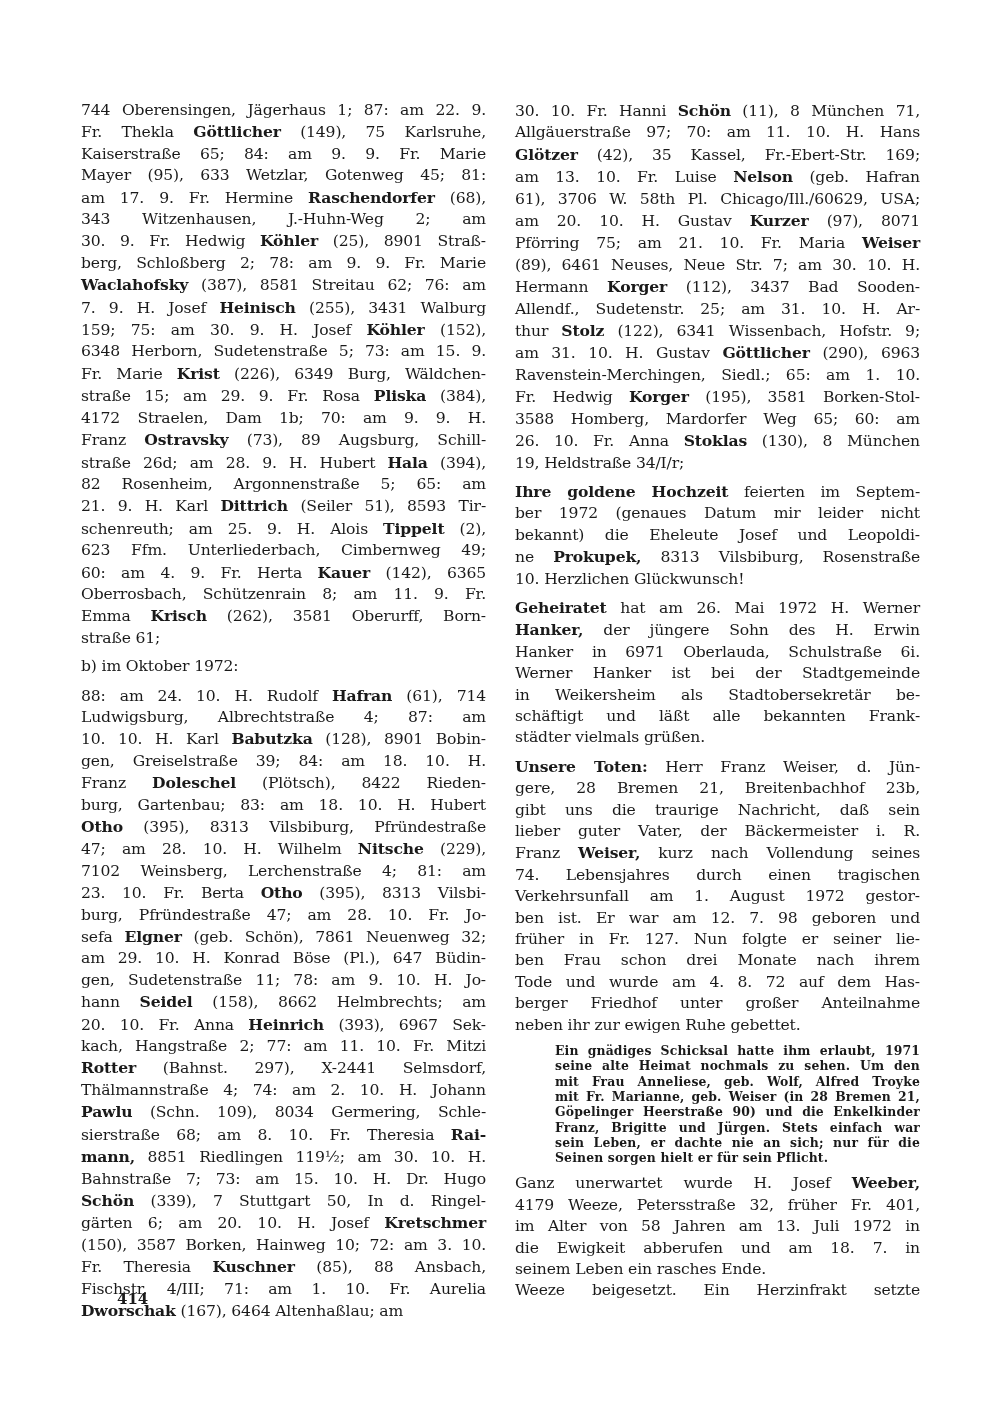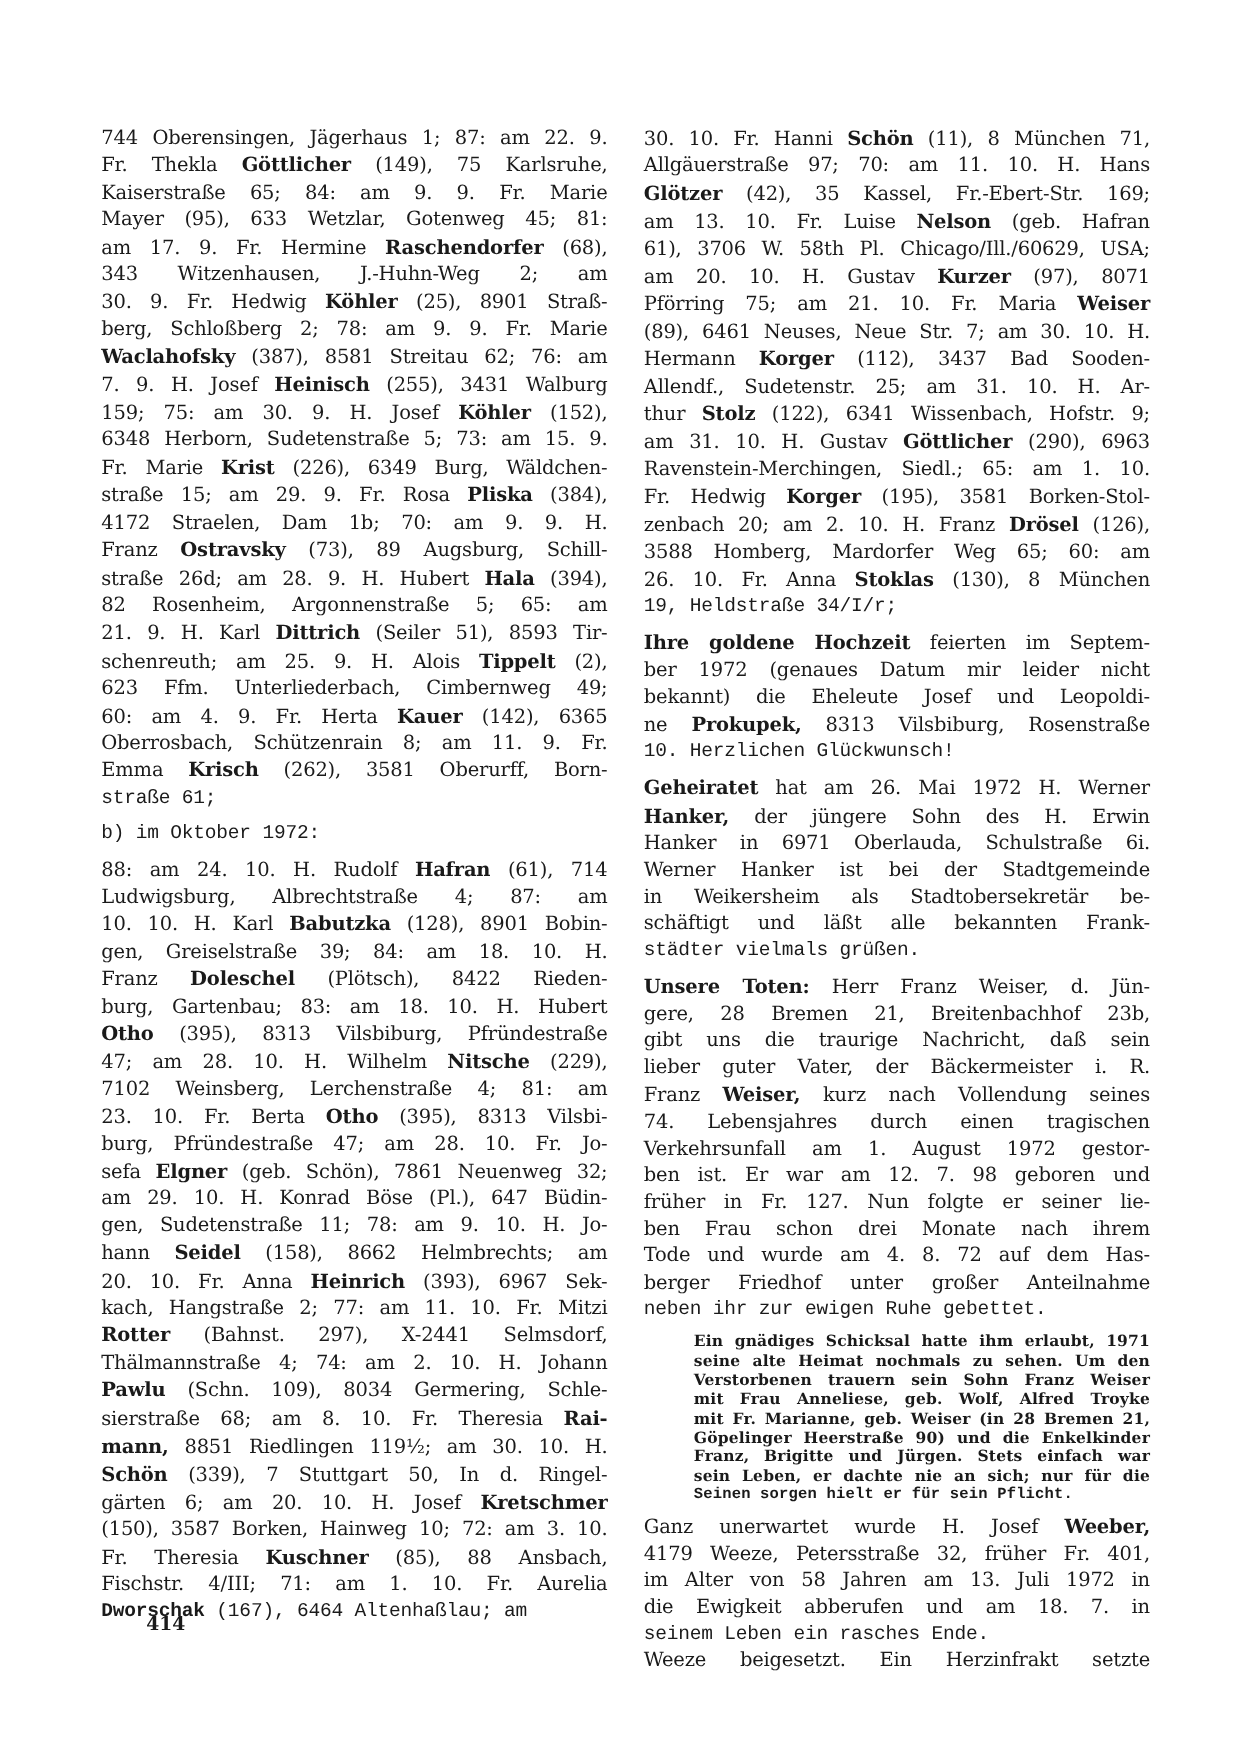--- a/index.html
+++ b/index.html
@@ -3,21 +3,21 @@
 <meta charset="utf-8">
 <style>
   html, body { margin: 0; padding: 0; background: #ffffff; }
   body { width: 1000px; height: 1411px; position: relative; overflow: hidden;
          font-family: "DejaVu Serif", "Liberation Serif", serif; color: #1a1a1a; }
   .col { position: absolute; top: 100px; width: 405px; }
   .col-left { left: 81px; }
   .col-right { left: 515px; }
   .line { display: block; white-space: nowrap; font-size: 15.6px; line-height: 21.4px;
           text-align: justify; text-align-last: justify; letter-spacing: -0.15px; }
-  .line.last { text-align-last: left; font-family: Liberation Mono, monospace; }
+  .line.last { text-align-last: left; }
   .gap { height: 7px; }
   .small .line { font-size: 12.4px; line-height: 15.3px; font-weight: bold; letter-spacing: 0.15px; margin-left: 40px; }
   b { font-weight: bold; }
   .page-number { position: absolute; left: 81px; top: 1290px; font-size: 15px; font-weight: bold; margin-left: 36px; }
 </style>
 </head>
 <body>
 
 <div class="col col-left">
   <div>
@@ -66,20 +66,21 @@
       <span class="line">am 29. 10. H. Konrad Böse (Pl.), 647 Büdin-</span>
       <span class="line">gen, Sudetenstraße 11; 78: am 9. 10. H. Jo-</span>
       <span class="line">hann <b>Seidel</b> (158), 8662 Helmbrechts; am</span>
       <span class="line">20. 10. Fr. Anna <b>Heinrich</b> (393), 6967 Sek-</span>
       <span class="line">kach, Hangstraße 2; 77: am 11. 10. Fr. Mitzi</span>
       <span class="line"><b>Rotter</b> (Bahnst. 297), X-2441 Selmsdorf,</span>
       <span class="line">Thälmannstraße 4; 74: am 2. 10. H. Johann</span>
       <span class="line"><b>Pawlu</b> (Schn. 109), 8034 Germering, Schle-</span>
       <span class="line">sierstraße 68; am 8. 10. Fr. Theresia <b>Rai-</b></span>
       <span class="line"><b>mann,</b> 8851 Riedlingen 119½; am 30. 10. H.</span>
+      <span class="line">Bahnstraße 7; 73: am 15. 10. H. Dr. Hugo</span>
       <span class="line"><b>Schön</b> (339), 7 Stuttgart 50, In d. Ringel-</span>
       <span class="line">gärten 6; am 20. 10. H. Josef <b>Kretschmer</b></span>
       <span class="line">(150), 3587 Borken, Hainweg 10; 72: am 3. 10.</span>
       <span class="line">Fr. Theresia <b>Kuschner</b> (85), 88 Ansbach,</span>
       <span class="line">Fischstr. 4/III; 71: am 1. 10. Fr. Aurelia</span>
       <span class="line last"><b>Dworschak</b> (167), 6464 Altenhaßlau; am</span>
     </div>
 </div>
 
 <div class="col col-right">
@@ -91,21 +92,20 @@
       <span class="line">61), 3706 W. 58th Pl. Chicago/Ill./60629, USA;</span>
       <span class="line">am 20. 10. H. Gustav <b>Kurzer</b> (97), 8071</span>
       <span class="line">Pförring 75; am 21. 10. Fr. Maria <b>Weiser</b></span>
       <span class="line">(89), 6461 Neuses, Neue Str. 7; am 30. 10. H.</span>
       <span class="line">Hermann <b>Korger</b> (112), 3437 Bad Sooden-</span>
       <span class="line">Allendf., Sudetenstr. 25; am 31. 10. H. Ar-</span>
       <span class="line">thur <b>Stolz</b> (122), 6341 Wissenbach, Hofstr. 9;</span>
       <span class="line">am 31. 10. H. Gustav <b>Göttlicher</b> (290), 6963</span>
       <span class="line">Ravenstein-Merchingen, Siedl.; 65: am 1. 10.</span>
       <span class="line">Fr. Hedwig <b>Korger</b> (195), 3581 Borken-Stol-</span>
-      <span class="line">zenbach 20; am 2. 10. H. Franz <b>Drösel</b> (126),</span>
       <span class="line">3588 Homberg, Mardorfer Weg 65; 60: am</span>
       <span class="line">26. 10. Fr. Anna <b>Stoklas</b> (130), 8 München</span>
       <span class="line last">19, Heldstraße 34/I/r;</span>
     </div>
   <div class="gap"></div>
   <div>
       <span class="line"><b>Ihre goldene Hochzeit</b> feierten im Septem-</span>
       <span class="line">ber 1972 (genaues Datum mir leider nicht</span>
       <span class="line">bekannt) die Eheleute Josef und Leopoldi-</span>
       <span class="line">ne <b>Prokupek,</b> 8313 Vilsbiburg, Rosenstraße</span>
@@ -134,21 +134,20 @@
       <span class="line">früher in Fr. 127. Nun folgte er seiner lie-</span>
       <span class="line">ben Frau schon drei Monate nach ihrem</span>
       <span class="line">Tode und wurde am 4. 8. 72 auf dem Has-</span>
       <span class="line">berger Friedhof unter großer Anteilnahme</span>
       <span class="line last">neben ihr zur ewigen Ruhe gebettet.</span>
     </div>
   <div class="gap"></div>
   <div class="small">
       <span class="line">Ein gnädiges Schicksal hatte ihm erlaubt, 1971</span>
       <span class="line">seine alte Heimat nochmals zu sehen. Um den</span>
-      <span class="line">Verstorbenen trauern sein Sohn Franz Weiser</span>
       <span class="line">mit Frau Anneliese, geb. Wolf, Alfred Troyke</span>
       <span class="line">mit Fr. Marianne, geb. Weiser (in 28 Bremen 21,</span>
       <span class="line">Göpelinger Heerstraße 90) und die Enkelkinder</span>
       <span class="line">Franz, Brigitte und Jürgen. Stets einfach war</span>
       <span class="line">sein Leben, er dachte nie an sich; nur für die</span>
       <span class="line last">Seinen sorgen hielt er für sein Pflicht.</span>
     </div>
   <div class="gap"></div>
   <div>
       <span class="line">Ganz unerwartet wurde H. Josef <b>Weeber,</b></span>

